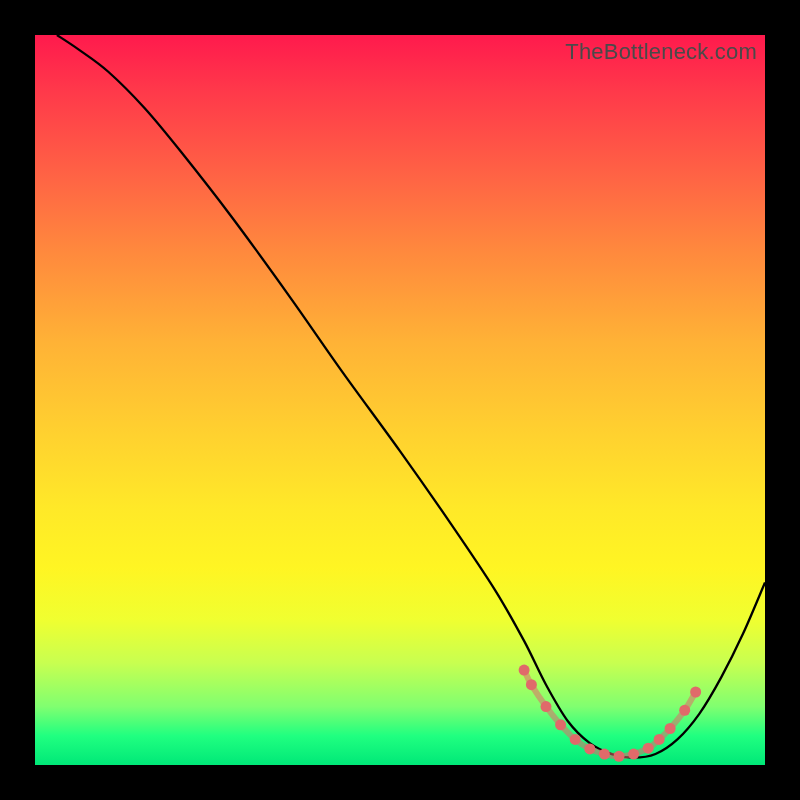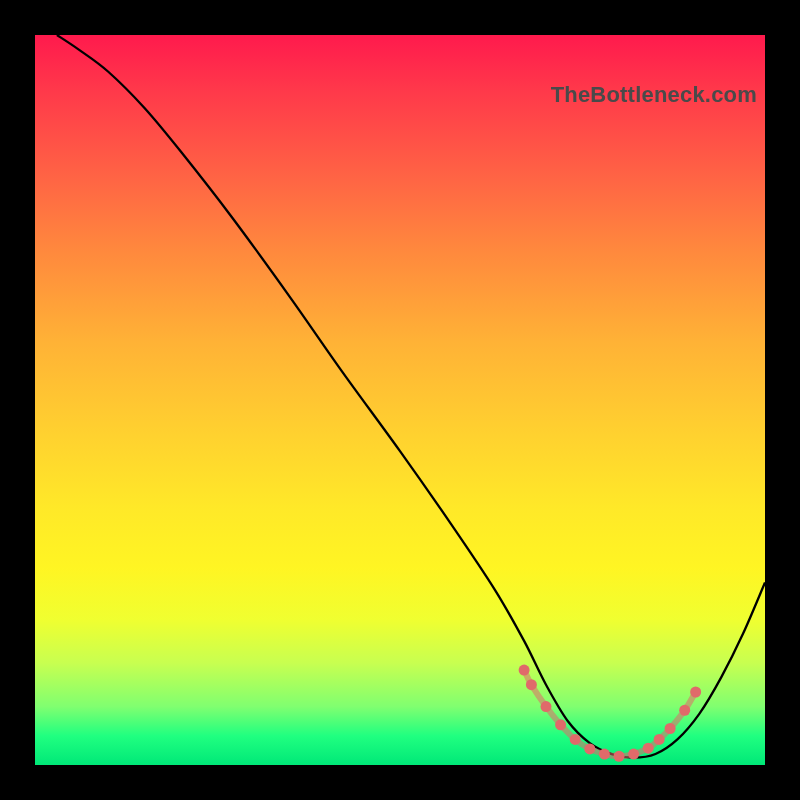--- a/index.html
+++ b/index.html
@@ -25,24 +25,23 @@
       #f0ff30 80%,
       #c8ff50 86%,
       #80ff70 92%,
       #20ff80 96%,
       #00e878 100%);
   }
   .watermark {
     position: absolute;
     top: 4px; right: 8px;
     font-size: 22px;
-    font-weight: 700;
+    font-weight: 400;
     color: #4a4a4a;
     letter-spacing: 0.2px;
-    margin-top: 43px;
   }
   svg.curve {
     position: absolute;
     left: 0; top: 0;
     width: 100%; height: 100%;
     overflow: visible;
   }
 </style>
 </head>
 <body>

